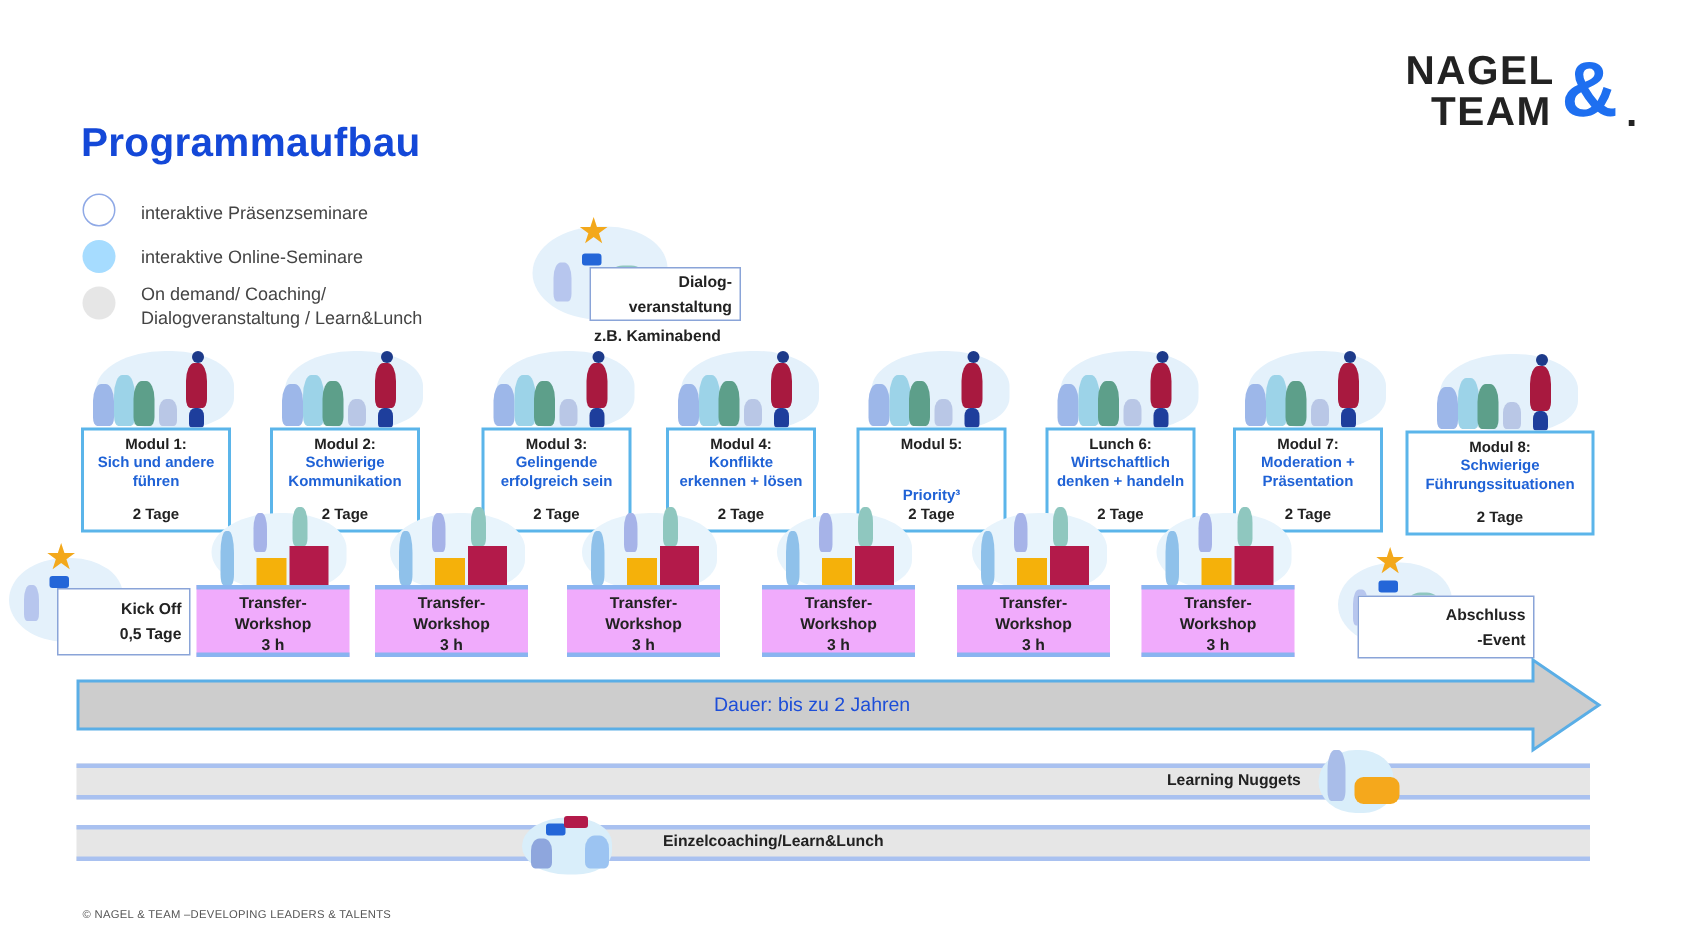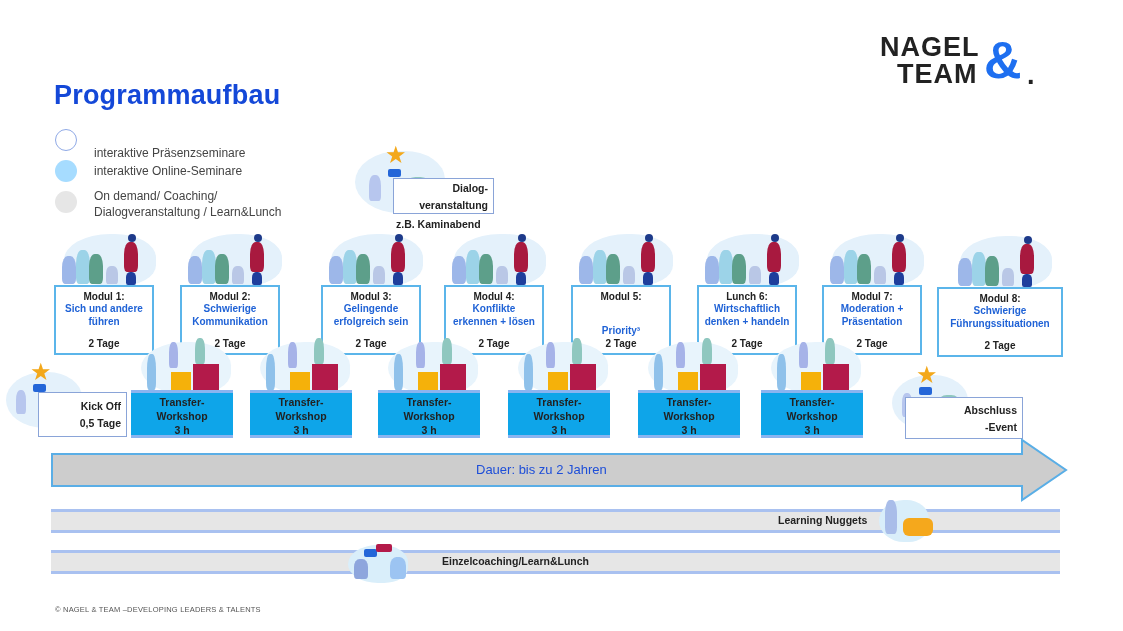--- a/index.html
+++ b/index.html
@@ -1,40 +1,40 @@
 <!DOCTYPE html>
 <html><head>
 <meta charset="utf-8">
 <style>
   html,body{margin:0;padding:0;background:#fff;}
   body{width:1123px;height:631px;position:relative;overflow:hidden;font-family:"Liberation Sans",sans-serif;color:#333;}
   .abs{position:absolute;}
   .title{left:54px;top:80px;font-size:27px;font-weight:bold;color:#1448d8;letter-spacing:0.2px;}
-  .logo{left:880px;top:34px;width:170px;height:60px;}
+  .logo{left:937px;top:34px;width:170px;height:60px;}
   .logo .l1,.logo .l2{position:absolute;font-size:27px;font-weight:bold;color:#222;letter-spacing:1px;line-height:27px;}
   .logo .l1{left:0;top:0;}
   .logo .l2{left:17px;top:27px;}
   .logo .amp{position:absolute;left:104px;top:0px;font-size:52px;font-weight:bold;color:#1e6ff0;line-height:52px;}
   .logo .dot{position:absolute;left:147px;top:28px;font-size:27px;font-weight:bold;color:#222;line-height:27px;}
 
   .legend-item{left:55px;font-size:12px;color:#444;}
   .lg-circle{position:absolute;width:22px;height:22px;border-radius:50%;}
   .lg-text{position:absolute;left:39px;white-space:nowrap;line-height:15px;}
 
   .illus{position:absolute;}
   .blob{position:absolute;border-radius:50% 45% 40% 50%;background:#e4f1fb;}
   .person{position:absolute;border-radius:40% 40% 20% 20%;}
   .head{position:absolute;border-radius:50%;}
 
   .module{position:absolute;width:100px;height:70px;background:#fff;border:2px solid #5bb5ea;box-sizing:border-box;text-align:center;font-size:10px;}
   .module .mh{font-weight:bold;color:#222;margin-top:4px;}
   .module .mt{color:#1f62d6;font-weight:bold;line-height:13px;}
   .module .md{font-weight:bold;color:#222;position:absolute;left:0;right:0;bottom:4px;}
 
-  .transfer{position:absolute;width:102px;height:48px;background:#0ea5e9;border-top:3px solid #8ab4f0;border-bottom:3px solid #8ab4f0;box-sizing:border-box;text-align:center;font-size:10.5px;font-weight:bold;color:#222;line-height:14px;padding-top:2px;}
+  .transfer{position:absolute;width:102px;height:48px;background:#f0abfc;border-top:3px solid #8ab4f0;border-bottom:3px solid #8ab4f0;box-sizing:border-box;text-align:center;font-size:10.5px;font-weight:bold;color:#222;line-height:14px;padding-top:2px;}
   .box-y{position:absolute;background:#f5b10a;width:20px;height:18px;}
   .box-r{position:absolute;background:#b31a4a;width:26px;height:26px;}
 
   .event-box{position:absolute;background:#fff;border:1.5px solid #8aa4d8;box-sizing:border-box;font-size:10.5px;font-weight:bold;color:#222;text-align:right;line-height:17px;padding-right:5px;}
 
   .star{position:absolute;color:#f3a81b;font-size:24px;line-height:24px;}
   .chat{position:absolute;width:13px;height:8px;background:#2466d8;border-radius:2px;}
 
   .lane{position:absolute;left:51px;width:1009px;height:24px;background:#e6e6e6;border-top:3px solid #a9c1f0;border-bottom:3px solid #a9c1f0;box-sizing:border-box;}
   .lane-text{position:absolute;font-size:10.5px;font-weight:bold;color:#222;white-space:nowrap;}
@@ -46,21 +46,21 @@
 <div class="abs title">Programmaufbau</div>
 <div class="abs logo">
   <span class="l1">NAGEL</span>
   <span class="l2">TEAM</span>
   <span class="amp">&amp;</span>
   <span class="dot">.</span>
 </div>
 
 <div class="abs legend-item" style="top:130px;">
   <span class="lg-circle" style="left:0;top:-1px;border:1.5px solid #8fa9e6;box-sizing:border-box;"></span>
-  <span class="lg-text" style="top:16px;text-align:right;">interaktive Präsenzseminare</span>
+  <span class="lg-text" style="top:5px;text-align:right;">interaktive Präsenzseminare</span>
 </div>
 <div class="abs legend-item" style="top:160px;">
   <span class="lg-circle" style="left:0;top:0;background:#a6dcff;"></span>
   <span class="lg-text" style="top:4px;">interaktive Online-Seminare</span>
 </div>
 <div class="abs legend-item" style="top:191px;">
   <span class="lg-circle" style="left:0;top:0;background:#e6e6e6;"></span>
   <span class="lg-text" style="top:-2px;">On demand/ Coaching/</span>
   <span class="lg-text" style="top:14px;">Dialogveranstaltung / Learn&amp;Lunch</span>
 </div>

